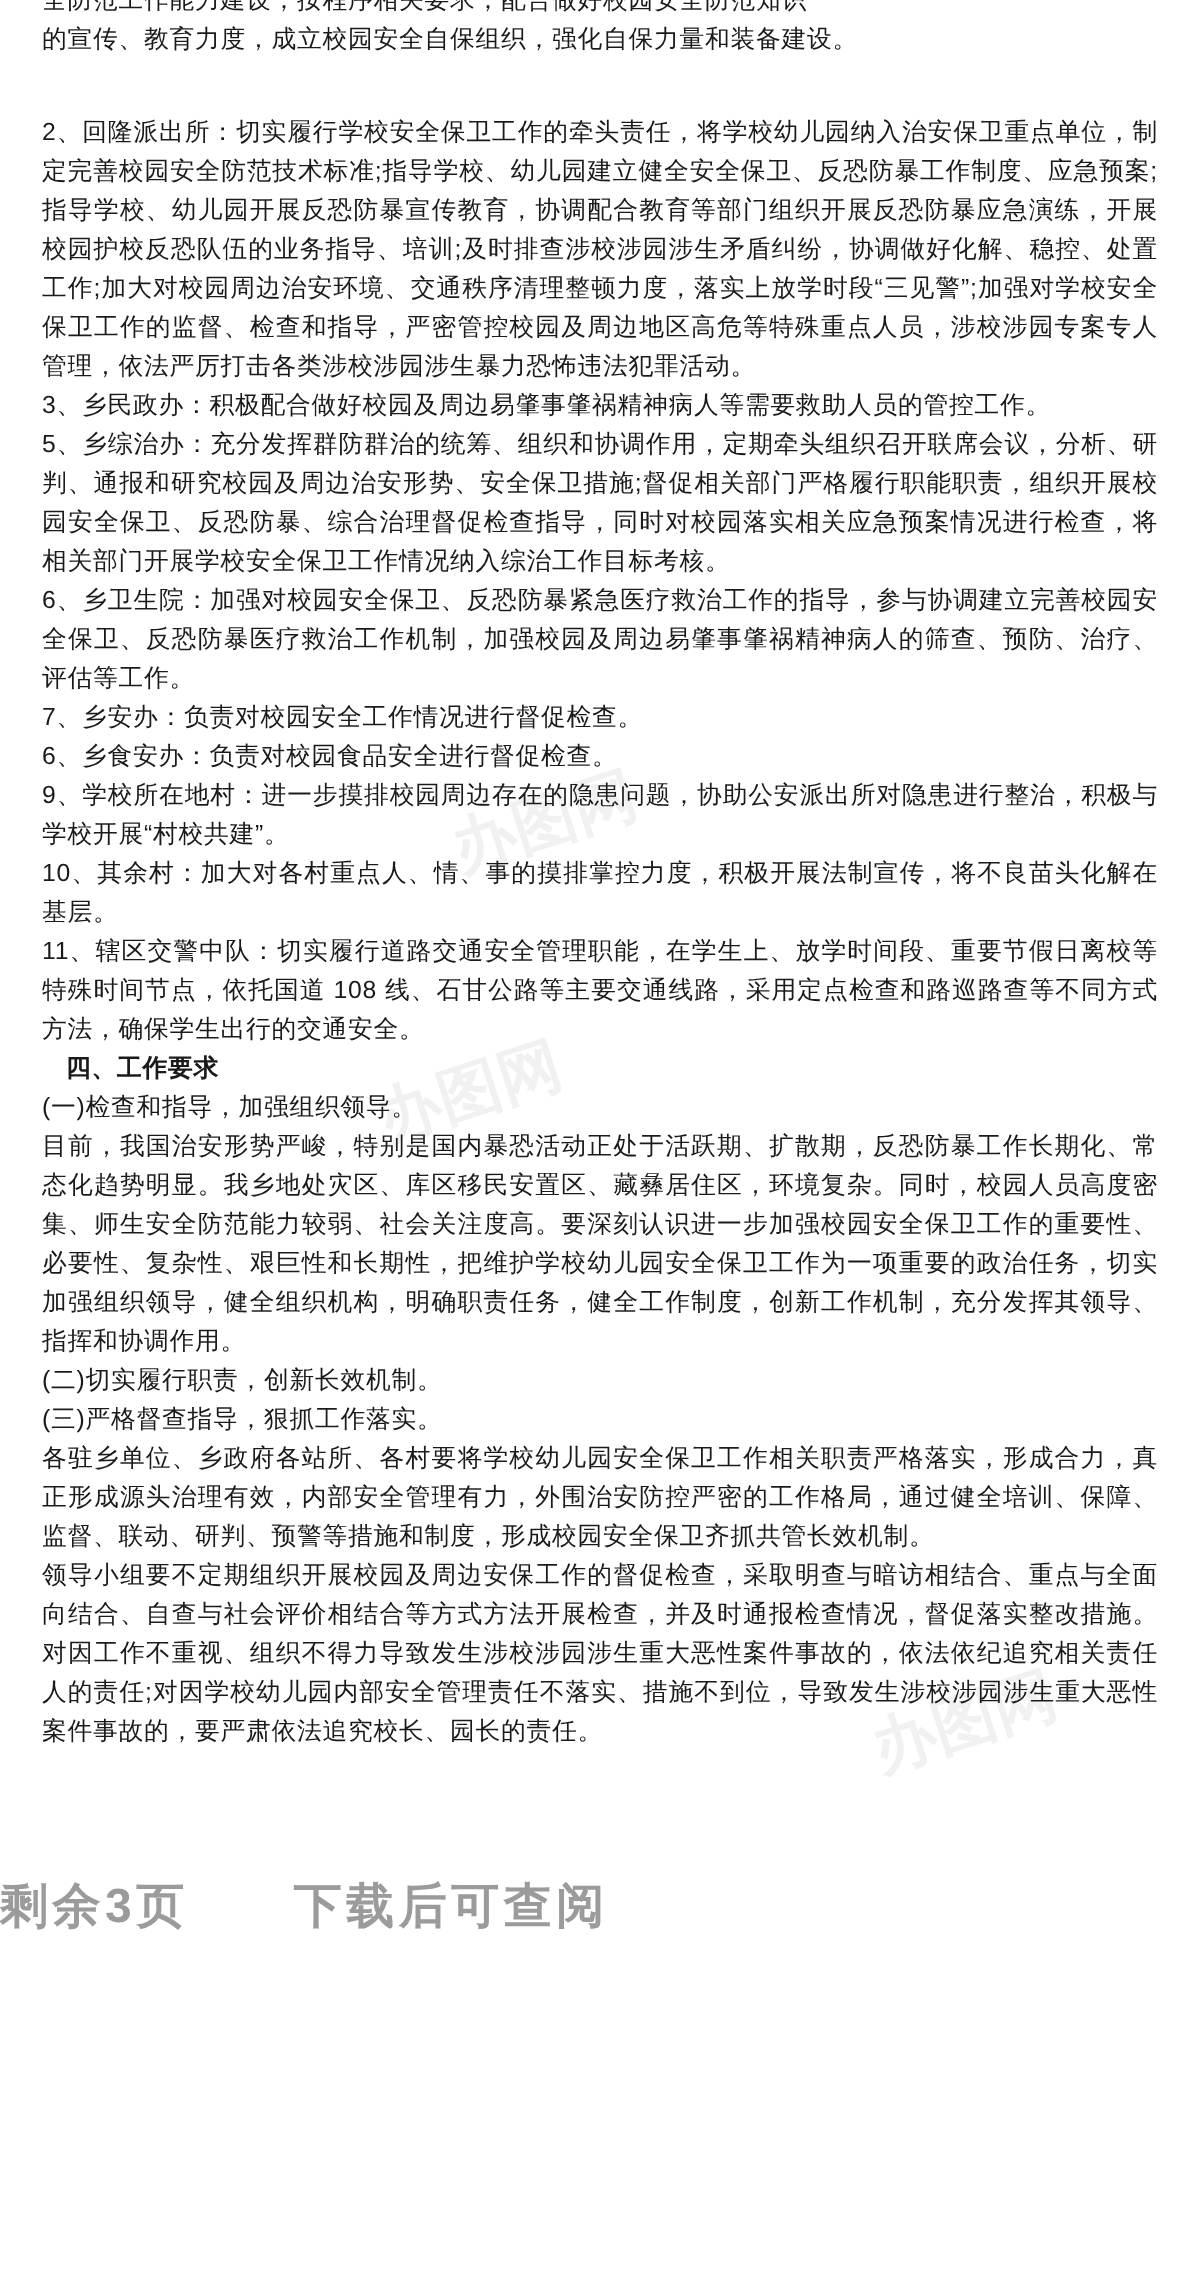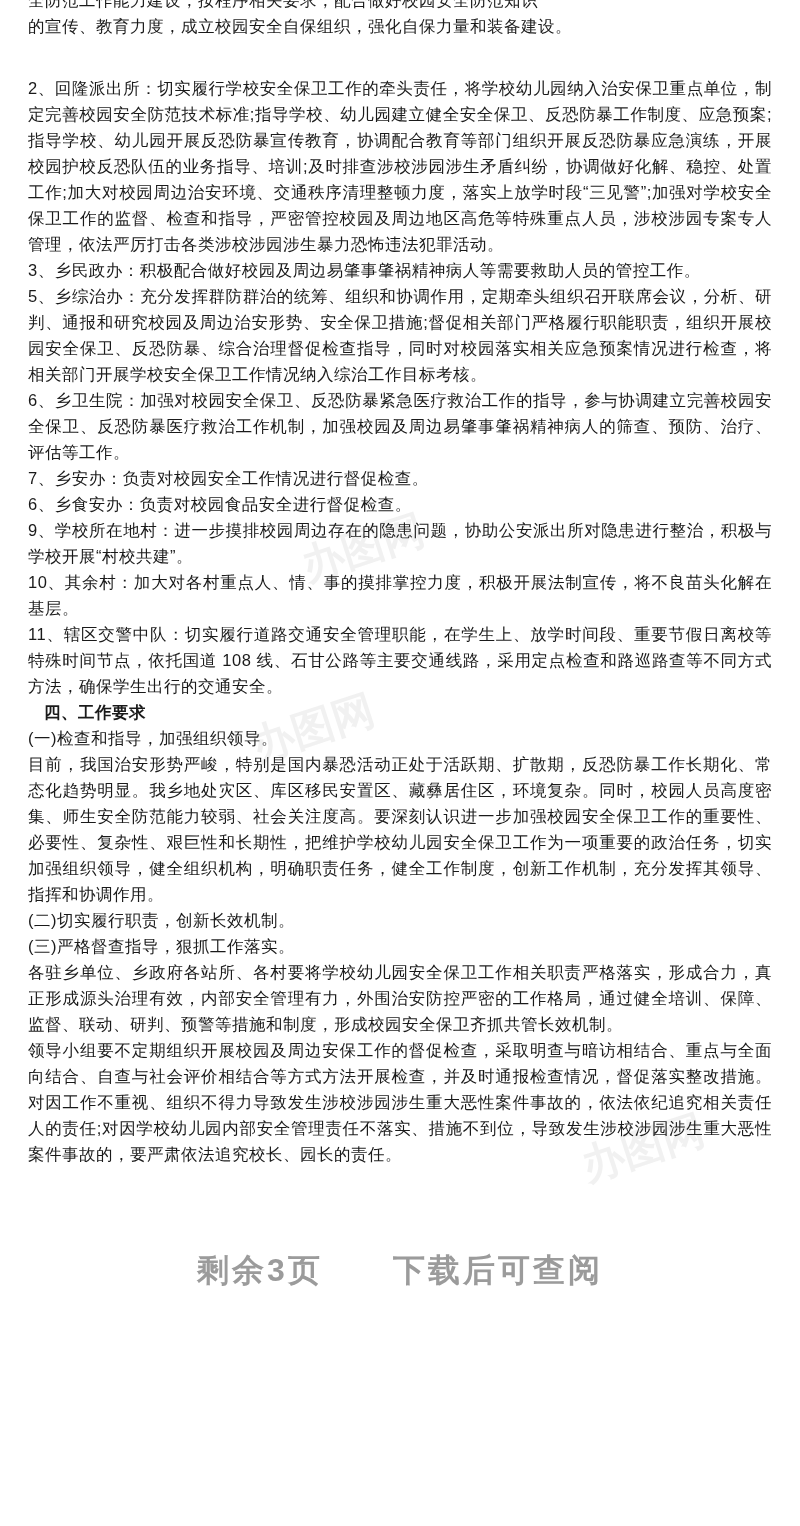--- a/index.html
+++ b/index.html
@@ -36,21 +36,21 @@
     pointer-events:none;
     user-select:none;
   }
   .wm1{left:300px;top:520px;}
   .wm2{left:250px;top:700px;}
   .wm3{left:580px;top:1120px;}
   .footer-note{
     position:relative;
     z-index:2;
     margin-top:82px;
-    text-align:center;
+    text-align:left;
     font-size:32px;
     font-weight:bold;
     color:#9b9b9b;
     letter-spacing:3px;
   }
 </style>
 </head>
 <body>
 
 <div class="page">

